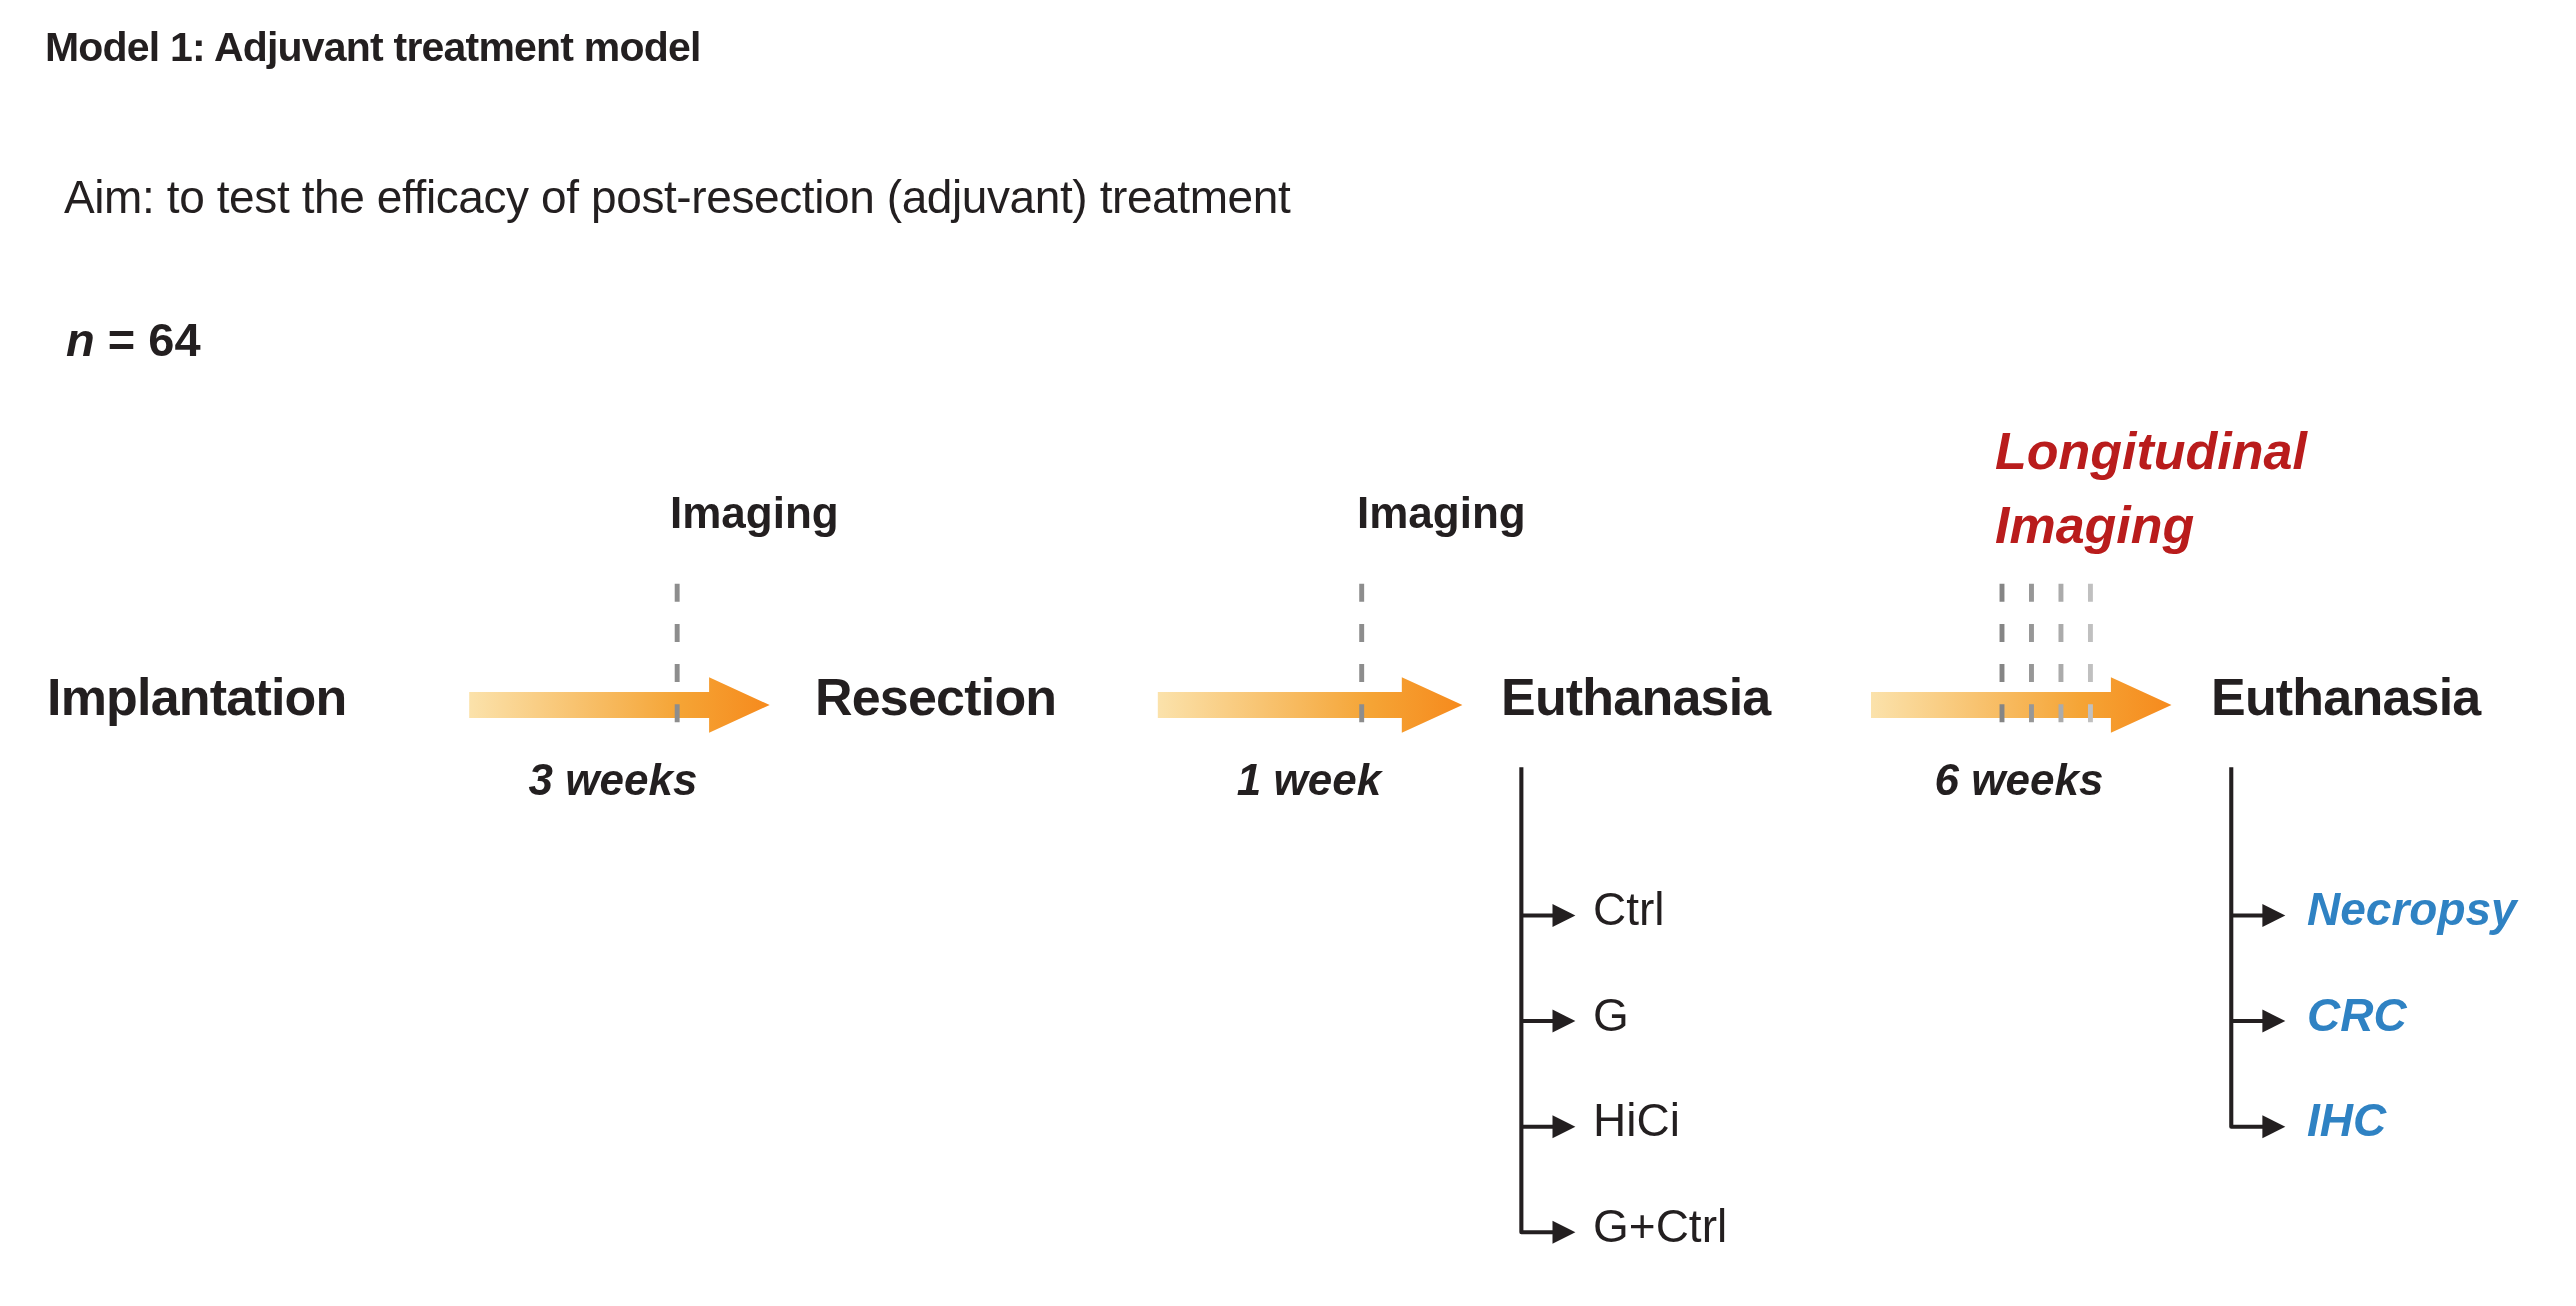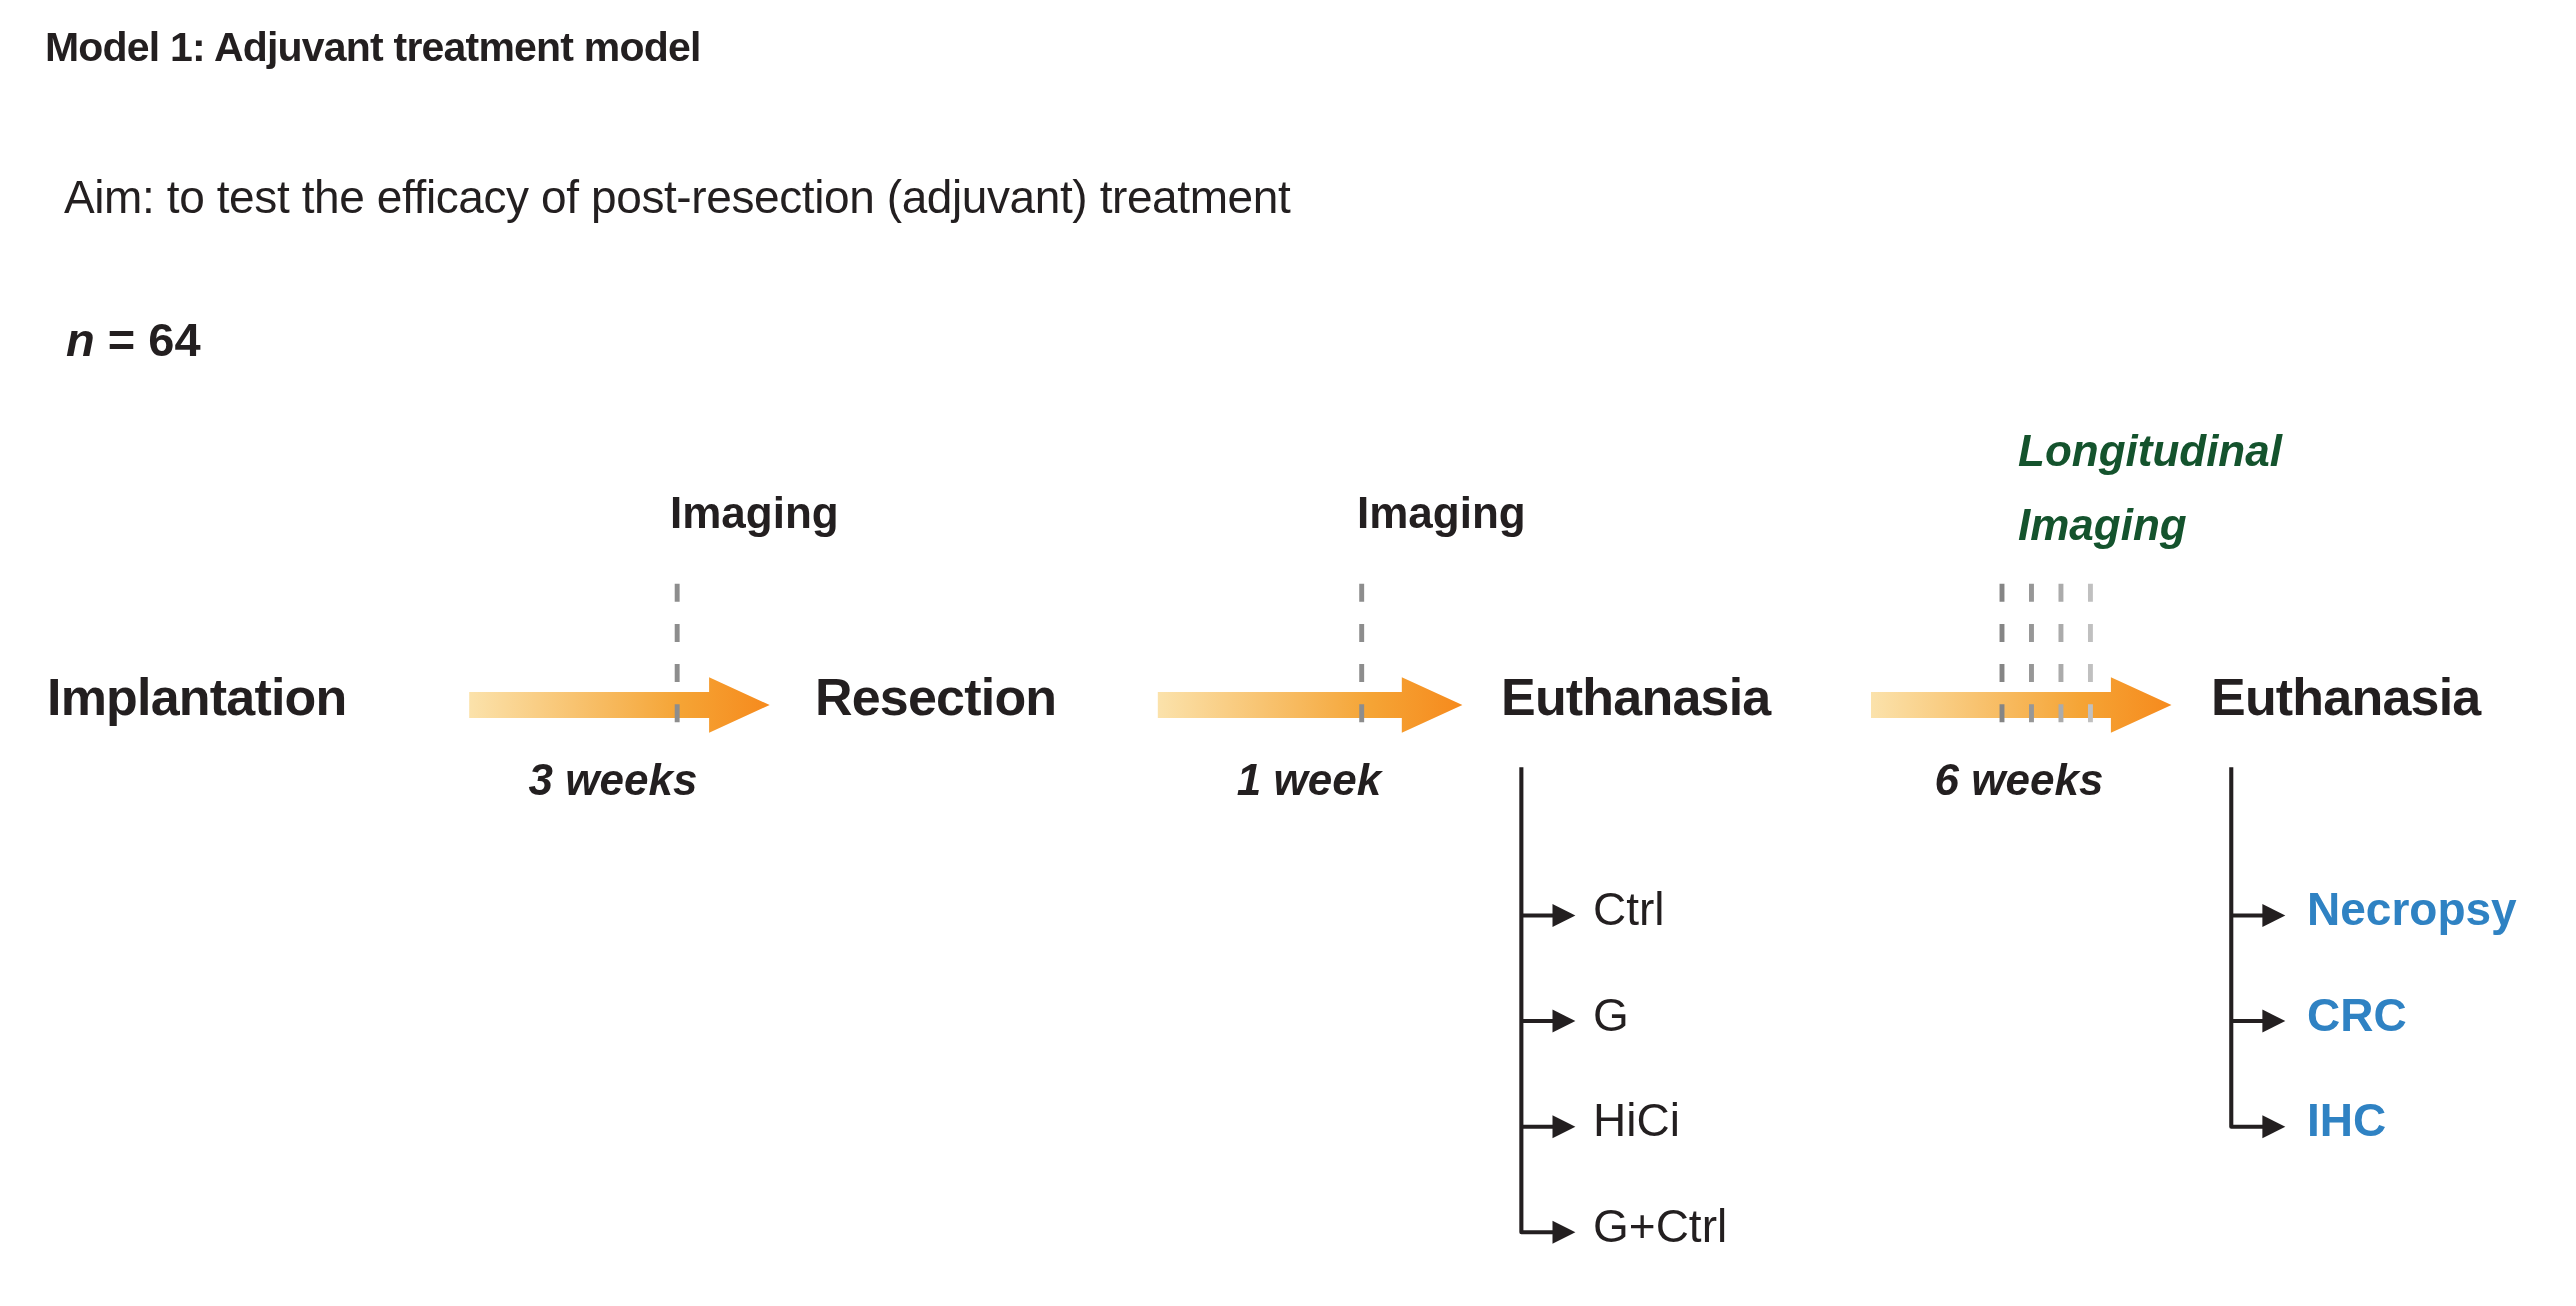--- a/index.html
+++ b/index.html
@@ -61,26 +61,25 @@
     top: 491px;
     font-size: 44px;
     font-weight: 600;
     line-height: 44px;
   }
   .imaging-1 { left: 670px; }
   .imaging-2 { left: 1357px; }
 
   .longitudinal-label {
     left: 1995px; top: 414px;
-    font-size: 44px;
+    font-size: 52px;
     font-weight: 600;
     font-style: italic;
-    color: #14532d;
+    color: #b91c1c;
     line-height: 74px;
-    margin-left: 23px;
   }
 
   .interval-label {
     top: 758px;
     width: 328px;
     text-align: center;
     font-size: 44px;
     font-style: italic;
     line-height: 44px;
   }
@@ -97,20 +96,21 @@
   .branch-row-0 { top: 886px; text-align: center; }
   .branch-row-1 { top: 992px; }
   .branch-row-2 { top: 1097px; }
   .branch-row-3 { top: 1203px; }
 
   .outcome-label {
     left: 2307px;
     font-size: 46px;
     line-height: 46px;
     font-weight: 700;
+    font-style: italic;
     color: #2F82C3;
   }
 </style>
 </head>
 <body>
 
 <svg id="graphics-overlay" viewBox="0 0 3146 1595" xmlns="http://www.w3.org/2000/svg" aria-hidden="true">
   <defs>
     <linearGradient id="arrowGrad" x1="0" y1="0" x2="1" y2="0">
       <stop offset="0" style="stop-color:#FBE2AB"></stop>

